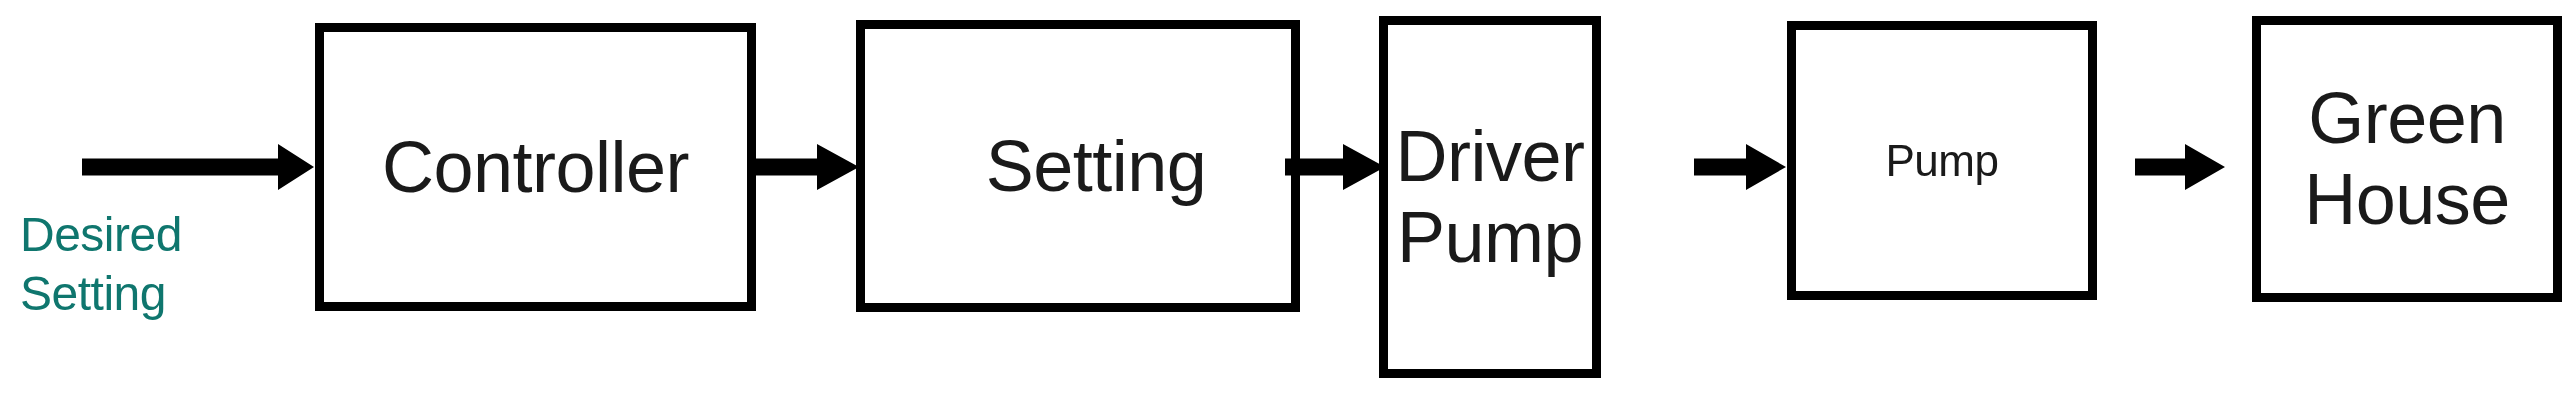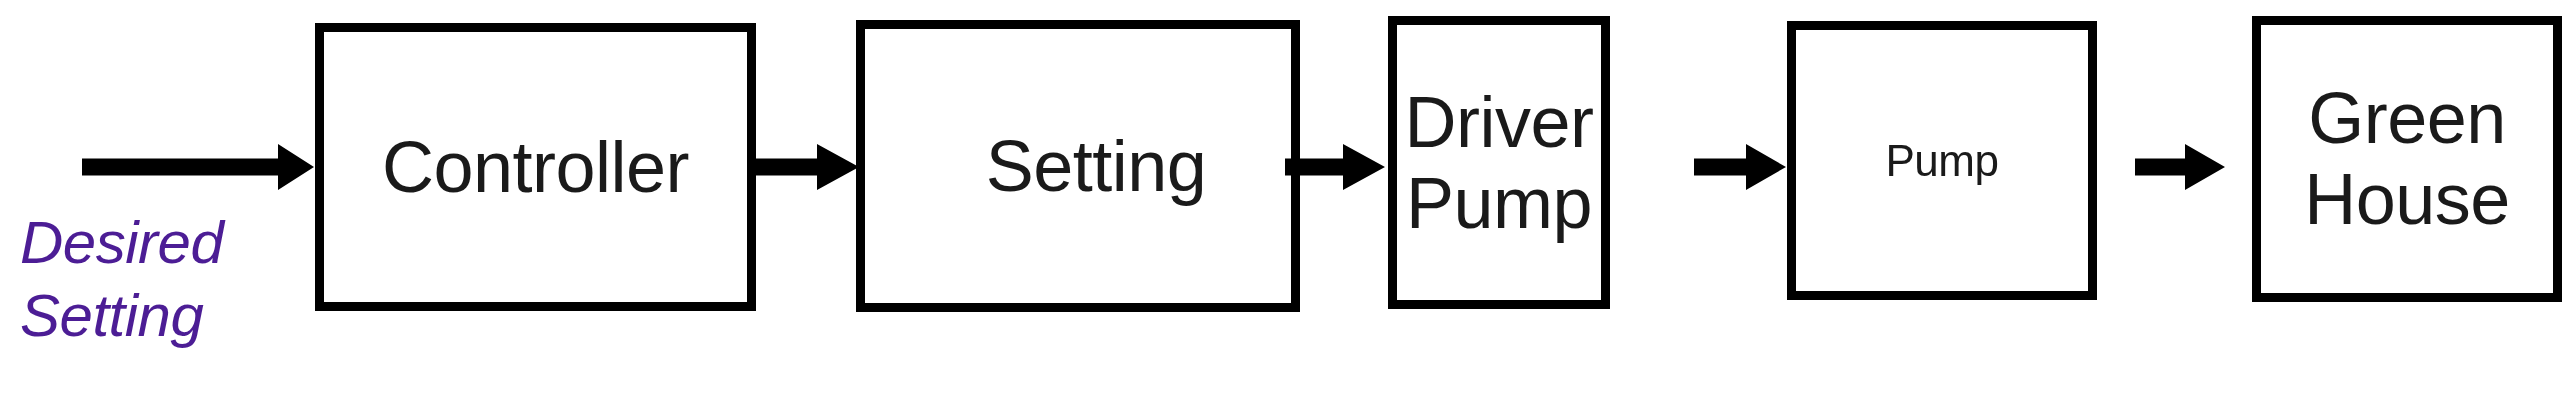--- a/index.html
+++ b/index.html
@@ -32,26 +32,25 @@
   }
   .block .line {
     display: block;
     white-space: nowrap;
   }
   .block.big   { font-size: 72px; }
   .block.small { font-size: 44px; }
 
   .freetext {
     position: absolute;
-    font-size: 60px;
+    font-size: 48px;
     line-height: 1.22;
     white-space: nowrap;
-    color: #4c1d95;
+    color: #0f766e;
     letter-spacing: -0.5px;
-    font-style: italic;
   }
   .freetext .line { display: block; }
 
   .arrow {
     position: absolute;
     height: 48px;
     display: block;
   }
   .arrow svg { display: block; width: 100%; height: 100%; }
 </style>
@@ -84,21 +83,21 @@
   <div class="block big" style="left:856px; top:20px; width:444px; height:292px;padding-left:36px;">
     <span class="line">Setting</span>
   </div>
 
   <div class="arrow" style="left:1285px; top:143px; width:100px;">
     <svg viewBox="0 0 100 48" preserveAspectRatio="none" aria-hidden="true">
       <path d="M0,15.5 L58,15.5 L58,1 L100,24 L58,47 L58,32.5 L0,32.5 Z" fill="#000000"></path>
     </svg>
   </div>
 
-  <div class="block big" style="left:1379px; top:16px; width:222px; height:293px;margin-left:9px;">
+  <div class="block big" style="left:1379px; top:16px; width:222px; height:362px;">
     <span class="line">Driver</span>
     <span class="line">Pump</span>
   </div>
 
   <div class="arrow" style="left:1694px; top:143px; width:92px;">
     <svg viewBox="0 0 92 48" preserveAspectRatio="none" aria-hidden="true">
       <path d="M0,15.5 L52,15.5 L52,1 L92,24 L52,47 L52,32.5 L0,32.5 Z" fill="#000000"></path>
     </svg>
   </div>
 

